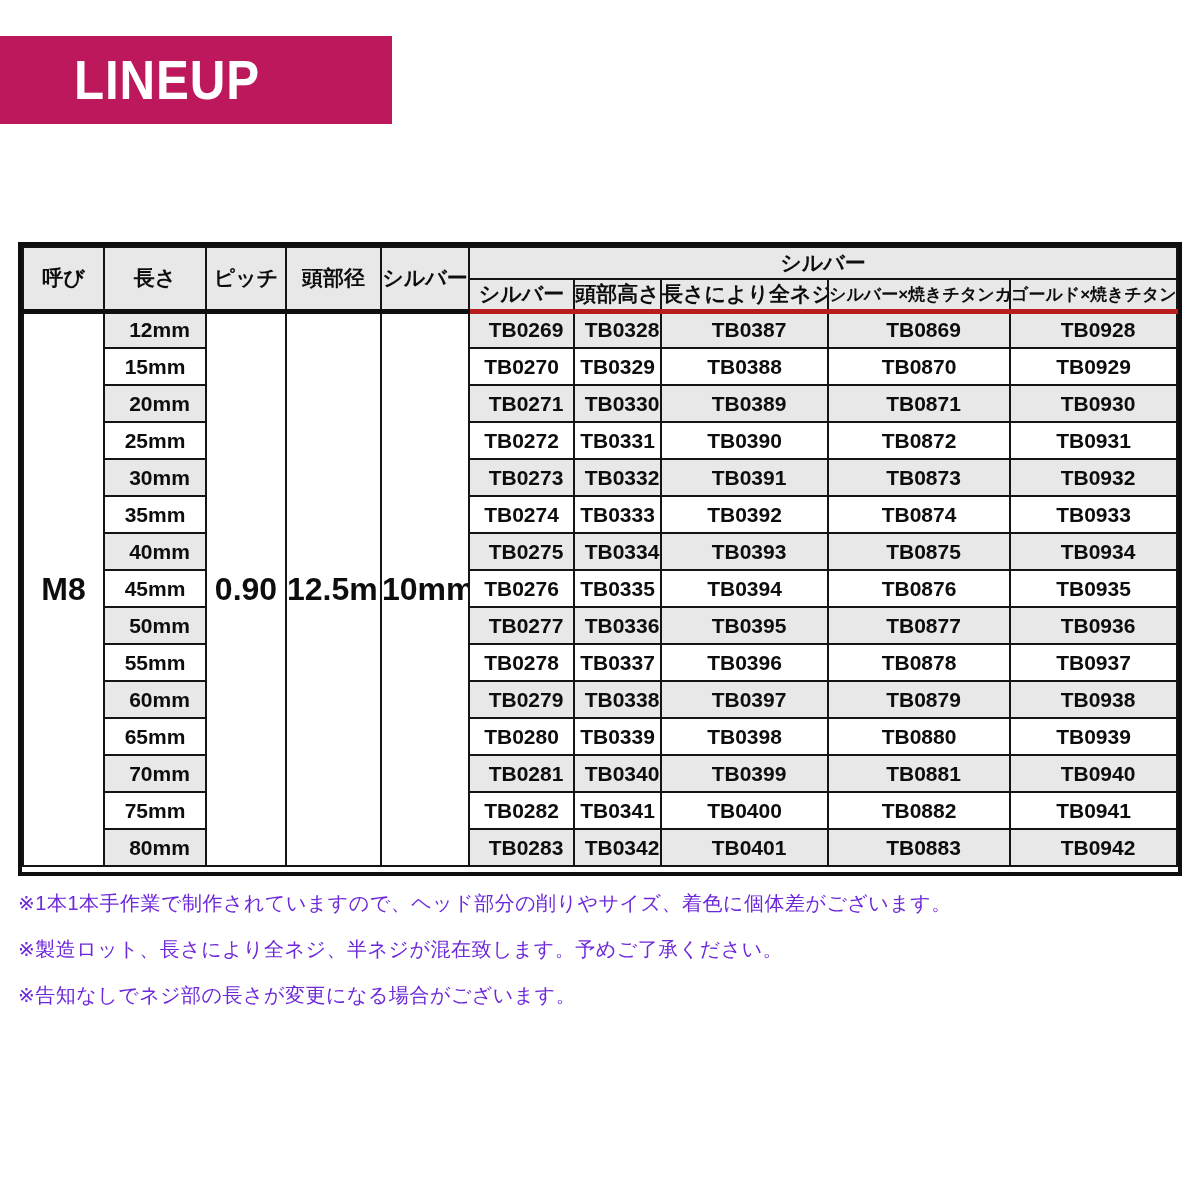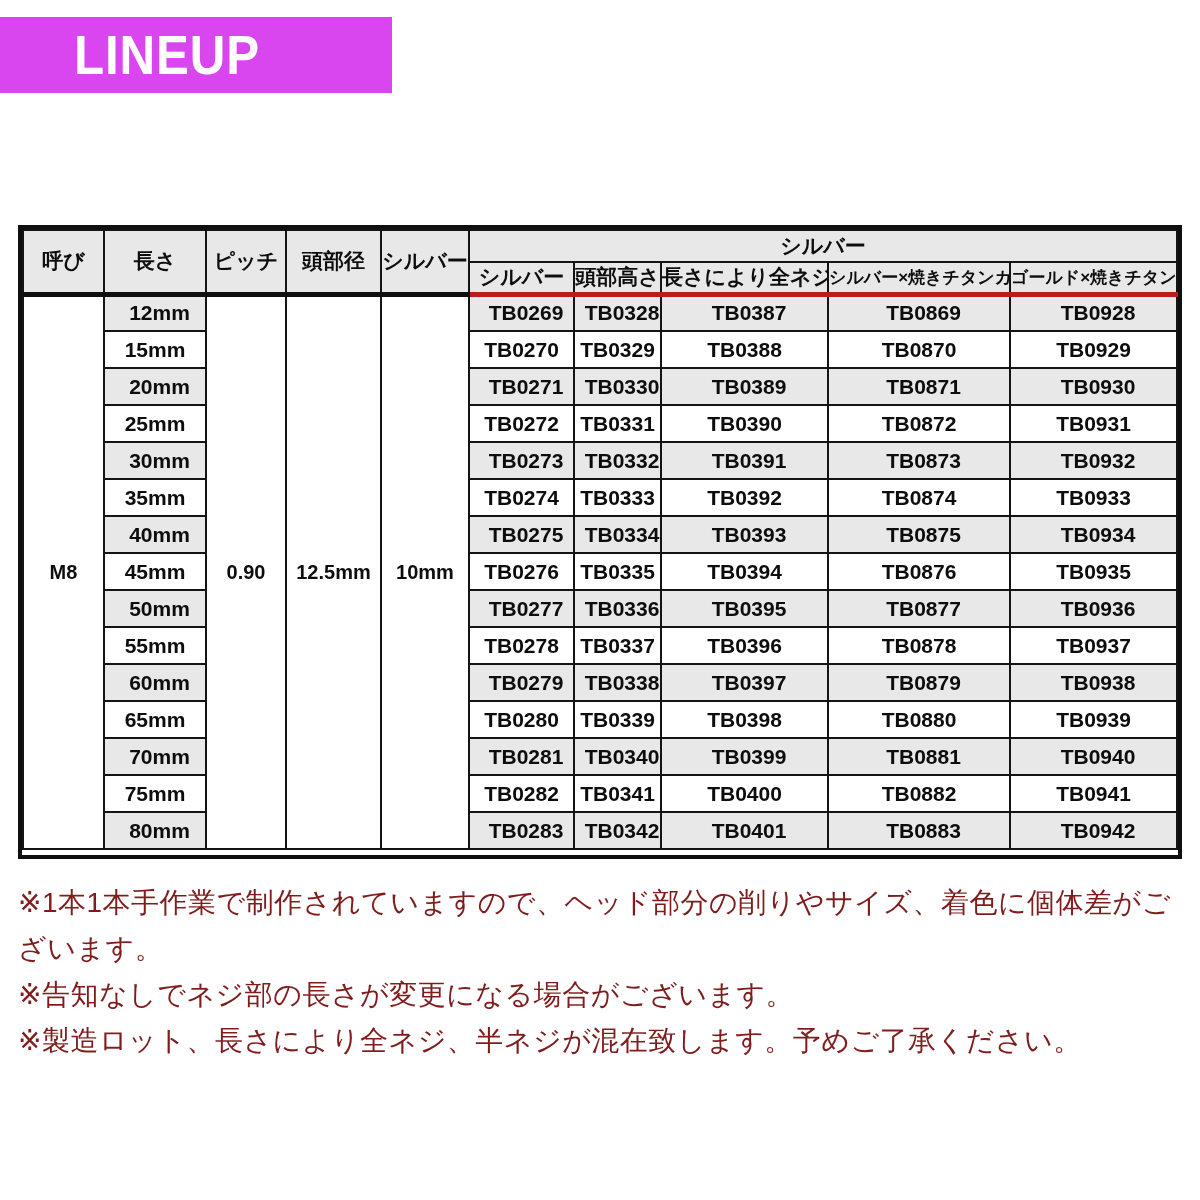--- a/index.html
+++ b/index.html
@@ -1,50 +1,50 @@
 <!DOCTYPE html>
 <html><head>
 <meta charset="utf-8">
 <style>
   * { margin: 0; padding: 0; box-sizing: border-box; }
   html, body { width: 1200px; height: 1200px; background: #ffffff; overflow: hidden; }
   body { font-family: "Liberation Sans", "DejaVu Sans", sans-serif; color: #111; position: relative; }
 
   
   .banner {
-    position: absolute; left: 0; top: 17px; width: 392px; height: 76px;
-    background: #d946ef; display: flex; align-items: center;
+    position: absolute; left: 0; top: 36px; width: 392px; height: 88px;
+    background: #be185d; display: flex; align-items: center;
   }
   .banner span {
     color: #ffffff; font-weight: bold; font-size: 56px; line-height: 1;
     margin-left: 74px; transform: scaleX(0.88); transform-origin: left center;
     letter-spacing: 1px;
   }
 
   
   .table-wrap {
-    position: absolute; left: 18px; top: 225px; width: 1164px;
+    position: absolute; left: 18px; top: 242px; width: 1164px;
     border: 4px solid #0f0f0f; background: #ffffff; padding-bottom: 5px;
   }
   table { width: 100%; border-collapse: collapse; table-layout: fixed; }
   th, td {
     border: 2px solid #141414; text-align: center; vertical-align: middle;
     font-weight: bold; color: #0d0d0d; overflow: hidden; white-space: nowrap;
   }
   thead th { background: #e8e8e8; font-size: 21px; height: 32px; }
   thead tr.subrow th { border-bottom: 5px solid #b91c1c; }
   thead tr:first-child th[rowspan] { border-bottom: 5px solid #0f0f0f; }
   thead th.small { font-size: 17px; }
   tbody td { font-size: 21px; height: 37px; background: #ffffff; }
-  tbody td.spec { font-size: 20px; }
+  tbody td.spec { font-size: 32px; }
   tbody tr.stripe td.cell { background: #e8e8e8; padding-left: 9px; }
 
   
   .notes { position: absolute; left: 18px; top: 880px; width: 1164px; }
-  .note { font-size: 28px; font-weight: normal; color: #7f1d1d; line-height: 46px; letter-spacing: 0.5px; }
+  .note { font-size: 20px; font-weight: normal; color: #6d28d9; line-height: 46px; letter-spacing: 0.5px; }
 </style>
 </head>
 <body>
 
 <div class="banner">
   <span>LINEUP</span>
 </div>
 
 <div class="table-wrap">
   <table>
@@ -201,15 +201,15 @@
           <td class="cell">TB0401</td>
           <td class="cell">TB0883</td>
           <td class="cell">TB0942</td>
         </tr>
       </tbody>
   </table>
 </div>
 
 <div class="notes">
   <div class="note">※1本1本手作業で制作されていますので、ヘッド部分の削りやサイズ、着色に個体差がございます。</div>
+  <div class="note">※製造ロット、長さにより全ネジ、半ネジが混在致します。予めご了承ください。</div>
   <div class="note">※告知なしでネジ部の長さが変更になる場合がございます。</div>
-  <div class="note">※製造ロット、長さにより全ネジ、半ネジが混在致します。予めご了承ください。</div>
 </div>
 
 </body></html>

